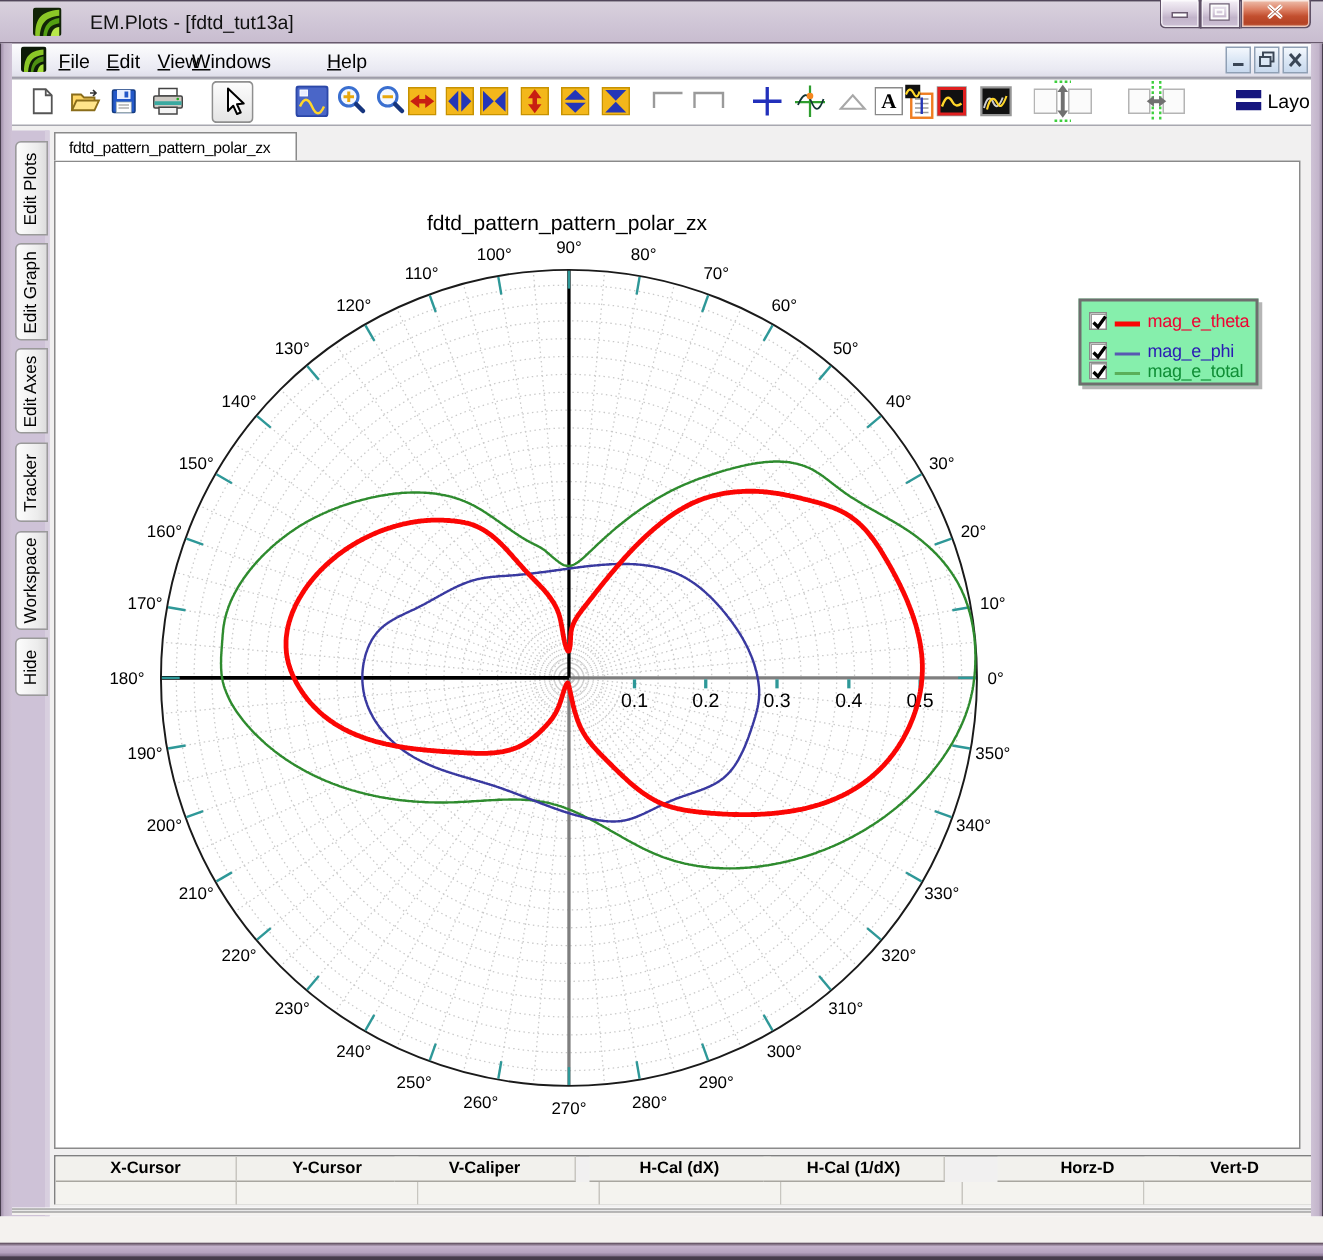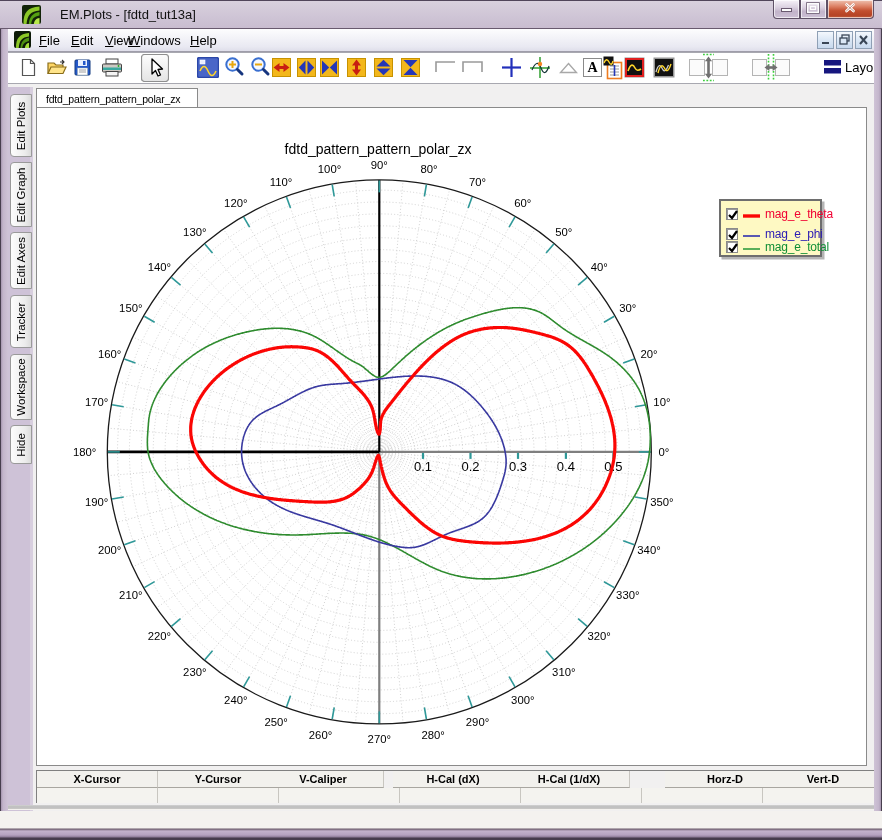--- a/index.html
+++ b/index.html
@@ -23,21 +23,21 @@
 
 .mdib{top:31px;width:17px;height:18px;background:linear-gradient(#f4f8fd,#dbe7f5 50%,#c8d9ee);border:1px solid #8fa0b5;color:#3a4656;font-size:11px;text-align:center;line-height:16px}
 
 #content{left:8px;top:84px;width:866px;height:727px;background:#f1f0f0}
 #tabstrip{left:8px;top:87px;width:25px;height:724px;background:#cec2d7;border-right:3px solid #d8cfdf}
 .vtab{left:10px;width:22px;background:linear-gradient(90deg,#fdfdfd,#ececec 70%,#dcdcdc);border:1px solid #9a9a9a;border-radius:4px 0 0 4px;}
 .vtab span{position:absolute;left:50%;top:50%;transform:translate(-50%,-50%) rotate(-90deg);white-space:nowrap;font-size:11.5px;color:#000}
 #tab1{left:36px;top:88px;width:162px;height:19px;background:#fff;border:1px solid #8a8a8a;border-bottom:none;font-size:10.5px;letter-spacing:-0.2px;color:#000;padding:4px 0 0 9px}
 #plotbox{left:36px;top:107px;width:831px;height:659px;background:#fff;border:1px solid #8a8a8a}
 
-#legend{left:719px;top:199px;width:103px;height:58px;background:#fef9c3;border:2px solid #6e6e6e;box-shadow:2.5px 2.5px 0 rgba(120,120,120,.55)}
+#legend{left:719px;top:199px;width:120px;height:58px;background:#86efac;border:2px solid #6e6e6e;box-shadow:2.5px 2.5px 0 rgba(120,120,120,.55)}
 .lrow{position:absolute;left:0;width:100%;height:16px}
 .lchk{position:absolute;left:5px;top:1px;width:12px;height:12px;background:#fff;border:1px solid #8a8a8a;box-shadow:inset 1px 1px 0 #9a9a9a}
 .lchk svg{position:absolute;left:0;top:0}
 .lline{position:absolute;left:22px;top:6px;width:17px}
 .ltxt{position:absolute;left:44px;top:0px;font-size:12px;letter-spacing:-0.2px}
 
 #btable{left:36px;top:770px;width:838px;height:33px;border-top:1px solid #808080;border-left:1px solid #808080;overflow:hidden}
 .th{position:absolute;top:0;height:17px;background:#f2f1ed;border-right:1px solid #c8c6c0;border-bottom:1px solid #a8a6a0;font-size:11px;font-weight:bold;text-align:center;padding-top:2px;color:#000}
 .td{position:absolute;top:17px;height:16px;background:#f4f3ef;border-right:1px solid #c8c6c0;border-bottom:1px solid #a8a6a0}
 #dblline{left:8px;top:805px;width:866px;height:5px;background:linear-gradient(#fff 0,#9a9a9a 1px,#e8e8e8 2px,#9a9a9a 3px,#f4f2ef 4px)}
@@ -73,21 +73,21 @@
 <svg class="abs" style="left:14px;top:31px" width="17" height="17">
     <rect width="17" height="17" rx="2" fill="#0d1a08"></rect>
     <path d="M2,17 C2,7 5.5,3 15,2 L15,5.5 C8,6.5 5.5,9 4.7,17 Z" fill="#8bc727"></path>
     <path d="M6.5,17 C7,11 9.5,7.5 15,6.5 L15,10 C11,11 9,12.5 8.2,17 Z" fill="#4d8f12"></path>
     <path d="M10.8,17 C11.5,13.5 12.8,12.2 15,11.8 L15,17 Z" fill="#a4dd3a"></path>
   </svg>
 <div class="abs mi" style="left:39px"><u>F</u>ile</div>
 <div class="abs mi" style="left:71px"><u>E</u>dit</div>
 <div class="abs mi" style="left:105px"><u>V</u>iew</div>
 <div class="abs mi" style="left:128px"><u>W</u>indows</div>
-<div class="abs mi" style="left:190px"><u>H</u>elp</div>
+<div class="abs mi" style="left:218px"><u>H</u>elp</div>
 <div class="abs mdib" style="left:817px"><svg width="15" height="16">
       <line x1="4" y1="11" x2="11" y2="11" stroke="#3a4656" stroke-width="2"></line>
     </svg></div>
 <div class="abs mdib" style="left:836px"><svg width="15" height="16">
       <rect x="5" y="3" width="7" height="6" fill="none" stroke="#3a4656" stroke-width="1.3"></rect>
       <rect x="3" y="6" width="7" height="6" fill="#dbe7f5" stroke="#3a4656" stroke-width="1.3"></rect>
     </svg></div>
 <div class="abs mdib" style="left:855px"><svg width="15" height="16">
       <g stroke="#3a4656" stroke-width="2">
         <line x1="4" y1="4" x2="11" y2="12"></line>

